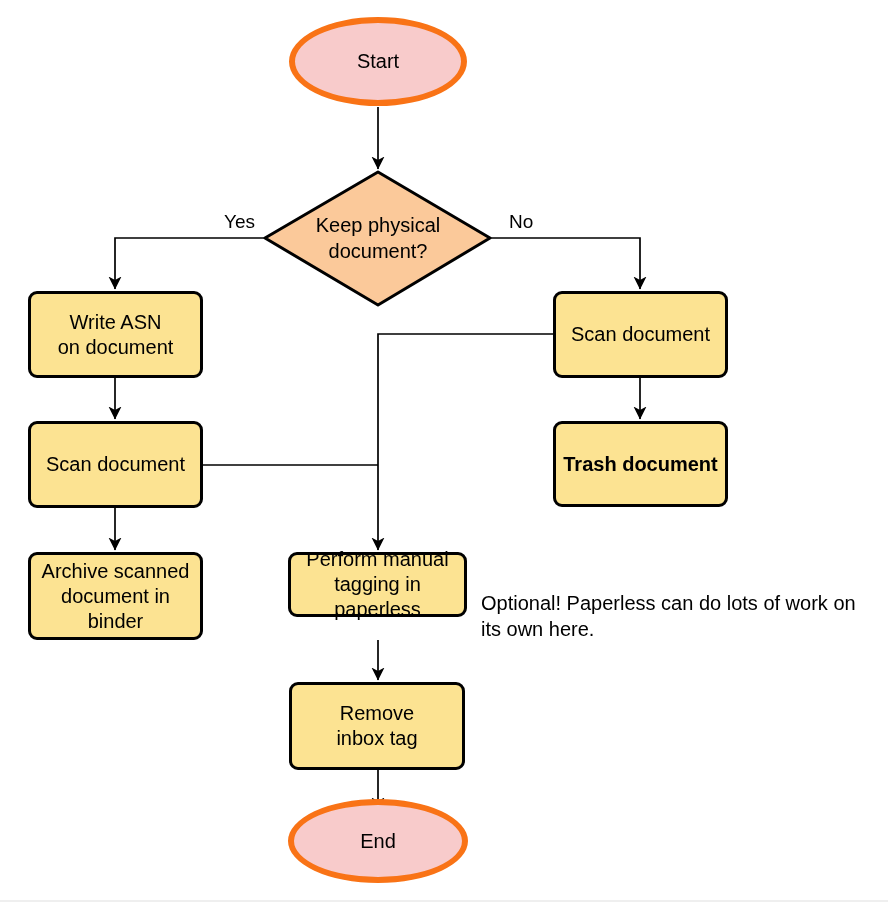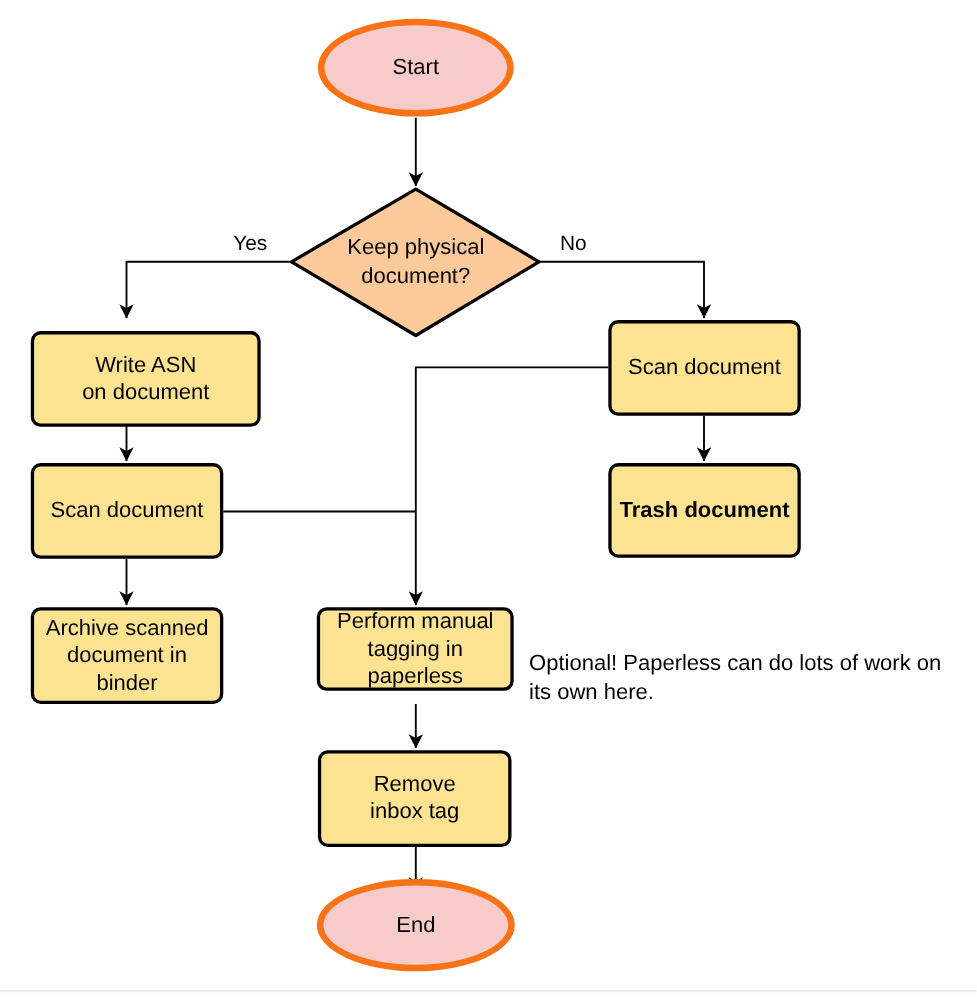--- a/index.html
+++ b/index.html
@@ -40,43 +40,43 @@
     <polyline points="553,334 378,334 378,550" fill="none" stroke="#000" stroke-width="1.7" marker-end="url(#arrow)"></polyline>
     <polyline points="378,640 378,680" fill="none" stroke="#000" stroke-width="1.7" marker-end="url(#arrow)"></polyline>
     <polyline points="378,770 378,810" fill="none" stroke="#000" stroke-width="1.7" marker-end="url(#arrow)"></polyline>
   </svg>
 
   <div class="node ellipse" style="left:289px;top:17px;width:178px;height:89px;">Start</div>
 
   <div class="node diamond-label" style="left:288px;top:210px;width:180px;height:56px;">Keep physical
 document?</div>
 
-  <div class="node rect" style="left:28px;top:301px;width:209px;height:87px;">Write ASN
+  <div class="node rect" style="left:28px;top:291px;width:175px;height:87px;">Write ASN
 on document</div>
 
   <div class="node rect" style="left:28px;top:421px;width:175px;height:87px;">Scan document</div>
 
   <div class="node rect" style="left:28px;top:552px;width:175px;height:88px;">Archive scanned
 document in
 binder</div>
 
   <div class="node rect" style="left:553px;top:291px;width:175px;height:87px;">Scan document</div>
 
   <div class="node rect" style="left:553px;top:421px;width:175px;height:86px;font-weight:bold;">Trash document</div>
 
-  <div class="node rect" style="left:288px;top:552px;width:179px;height:76px;">Perform manual
+  <div class="node rect" style="left:288px;top:552px;width:179px;height:65px;">Perform manual
 tagging in
 paperless</div>
 
   <div class="node rect" style="left:289px;top:682px;width:176px;height:88px;">Remove
 inbox tag</div>
 
   <div class="node ellipse" style="left:288px;top:799px;width:180px;height:84px;">End</div>
 
-  <div class="edge-label" style="left:212px;top:212px;">Yes</div>
+  <div class="edge-label" style="left:224px;top:212px;">Yes</div>
   <div class="edge-label" style="left:509px;top:212px;">No</div>
 
   <div class="note">Optional! Paperless can do lots of work on
 its own here.</div>
 
   <div class="bottom-divider"></div>
 
 </div>
 
 </body></html>

